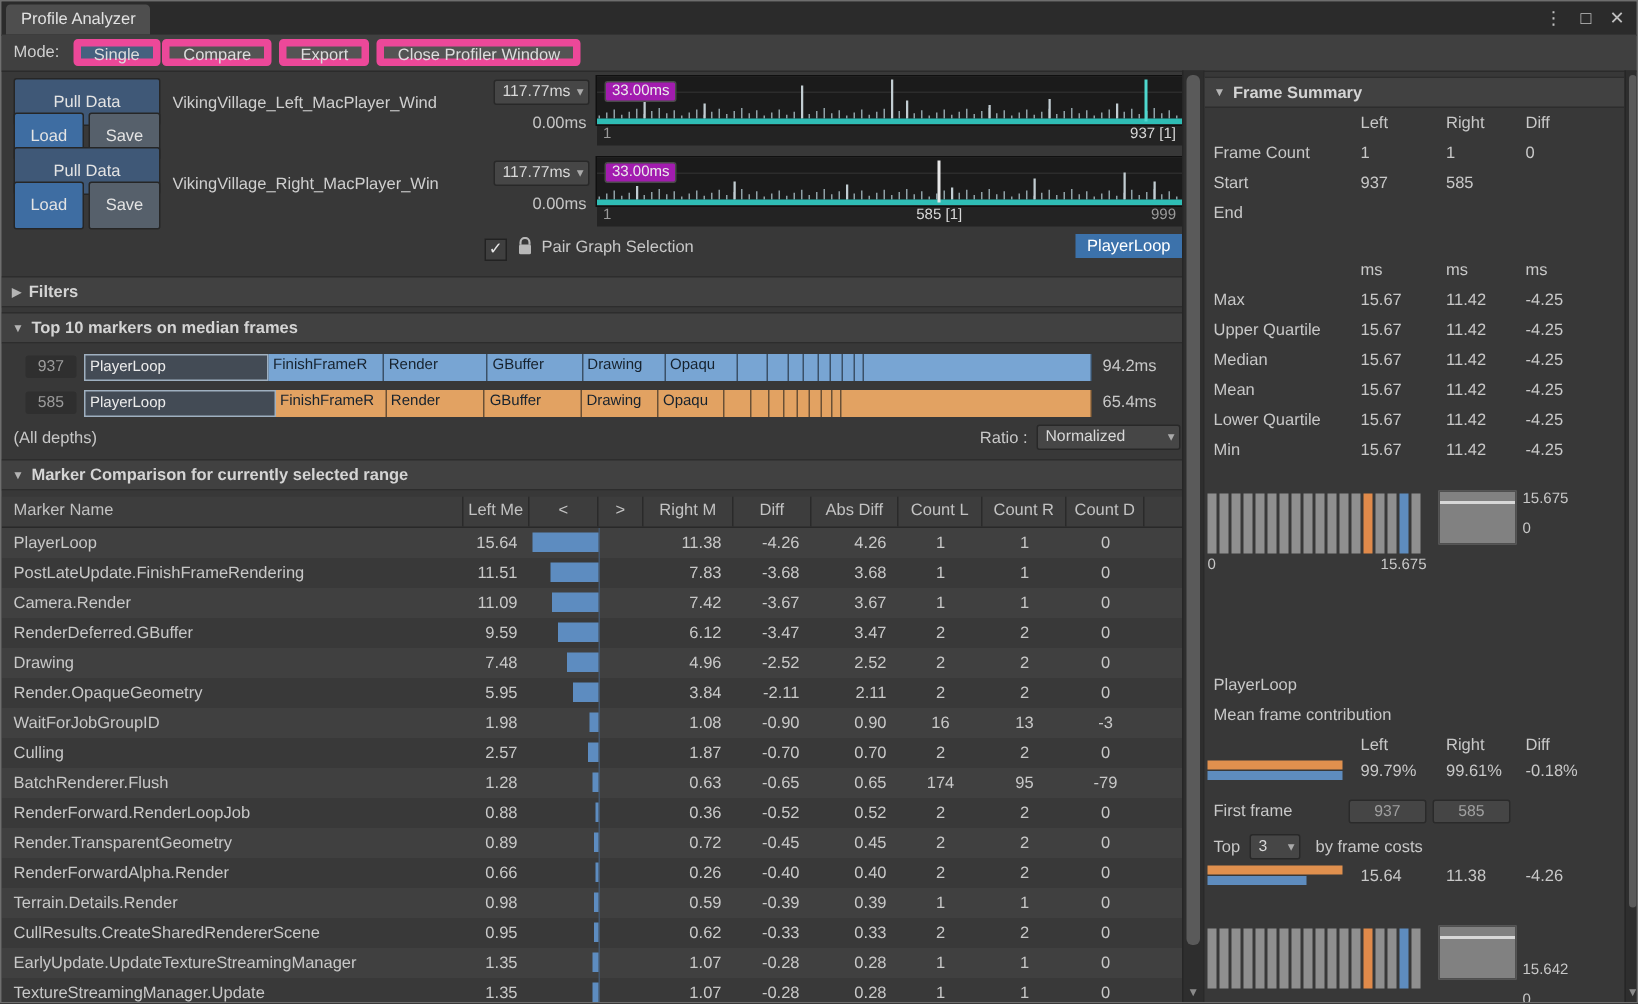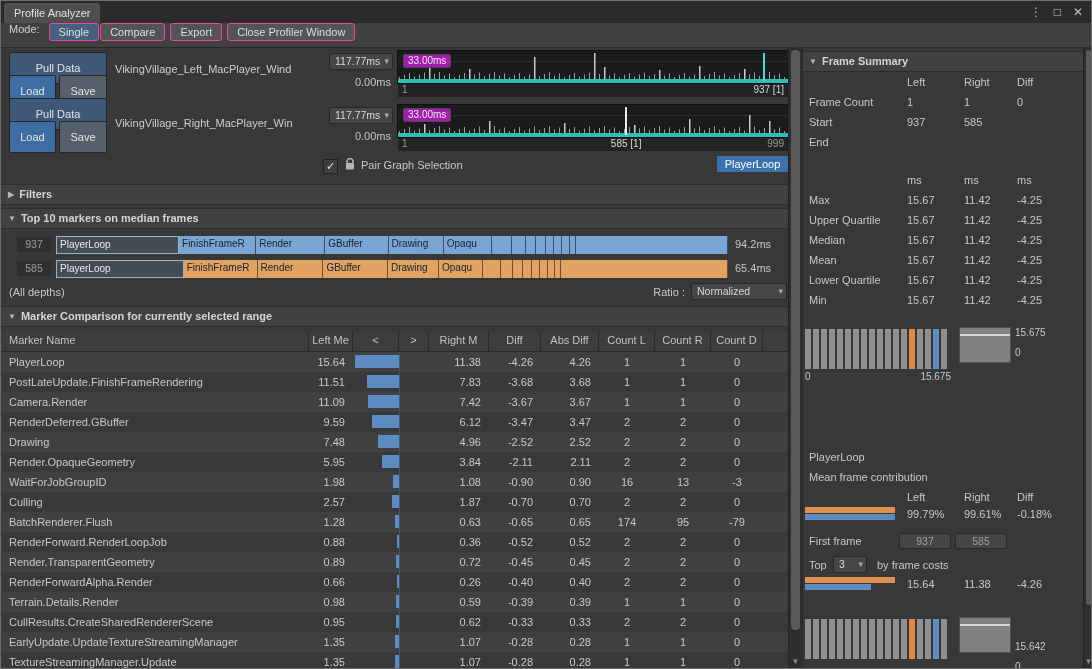--- a/index.html
+++ b/index.html
@@ -6,23 +6,23 @@
   .window{position:relative;width:1092px;height:669px;background:#383838;border:1px solid #6e6e6e;
     box-sizing:border-box;overflow:hidden;font-family:"Liberation Sans",sans-serif;font-size:11px;color:#c8c8c8;}
   
   .tabbar{position:absolute;left:0;top:0;right:0;height:22px;background:#2b2b2b;border-bottom:1px solid #242424;}
   .tab{position:absolute;left:3px;top:2px;height:20px;line-height:20px;padding:0 10px;background:#4e4e4e;
     color:#e2e2e2;border-radius:3px 3px 0 0;}
   .winicons{position:absolute;right:8px;top:0;height:22px;display:flex;gap:12px;align-items:center;color:#c0c0c0;font-size:12px;}
   .winicons span{cursor:default;}
   
   .toolbar{position:absolute;top:22px;left:0;right:0;height:24px;background:#404040;border-bottom:1px solid #2b2b2b;
-    display:flex;align-items:flex-start;padding-left:8px;}
+    display:flex;align-items:center;padding-left:8px;}
   .tlabel{margin-right:8px;color:#cfcfcf;}
-  .tbtn{height:18px;line-height:16px;padding:0 9px;background:#545454;border:1px solid #ec4899;border-radius:3px;
+  .tbtn{height:18px;line-height:16px;padding:0 9px;background:#545454;border:5px solid #ec4899;border-radius:3px;
     color:#dddddd;font:inherit;margin-left:1px;}
   .tbtn.sel{background:#46617f;}
   .tbtn.gap{margin-left:5px;}
   
   .main{position:absolute;top:46px;left:0;width:787px;bottom:0;overflow:hidden;}
   .ubtn{position:absolute;border:1px solid #262626;border-radius:2px;color:#e4e4e4;font:inherit;text-align:center;line-height:17px;height:32px;box-sizing:border-box;}
   .pull{left:8px;width:98px;background:#3f5877;}
   .loadb{left:8px;width:47px;background:#3e6da2;}
   .saveb{left:58px;width:48px;background:#56606b;}
   .r1a{top:5px;}  .r1b{top:28px;}

